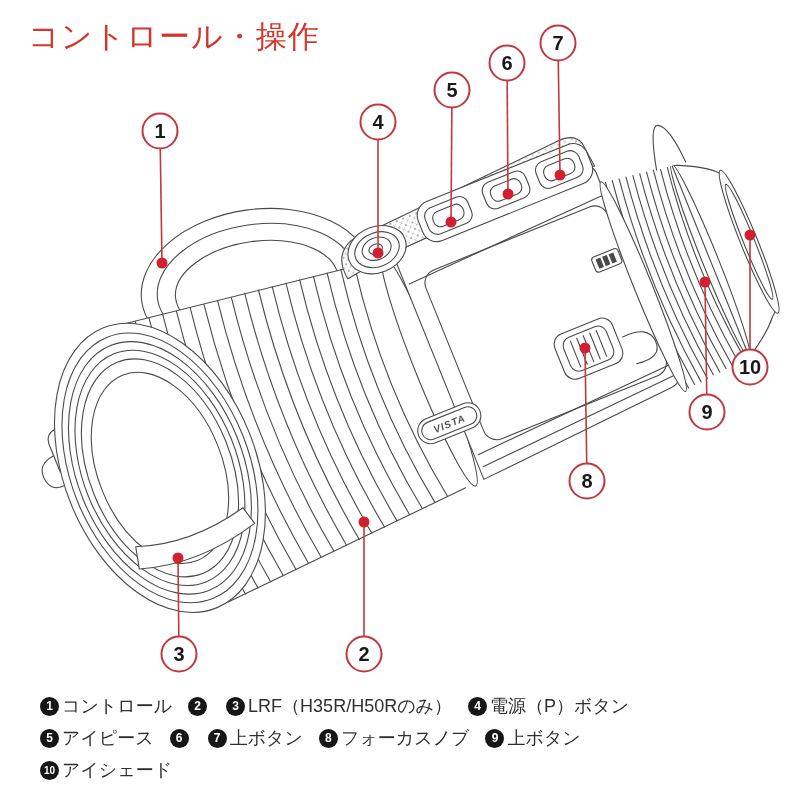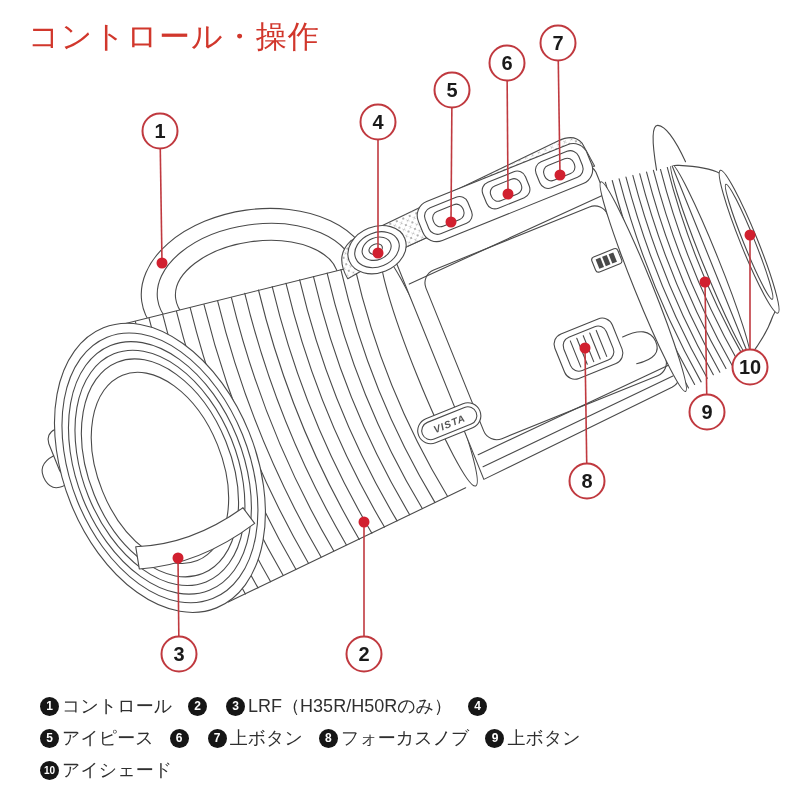--- a/index.html
+++ b/index.html
@@ -216,20 +216,21 @@
         </span>
         <span class="legend-item">
           <span class="badge">2</span>
         </span>
         <span class="legend-item">
           <span class="badge">3</span>
           <span>LRF（H35R/H50Rのみ）</span>
         </span>
         <span class="legend-item">
           <span class="badge">4</span>
+          <span>電源（P）ボタン</span>
         </span>
       </div>
       <div class="legend-row">
         <span class="legend-item">
           <span class="badge">5</span>
           <span>アイピース</span>
         </span>
         <span class="legend-item">
           <span class="badge">6</span>
         </span>

